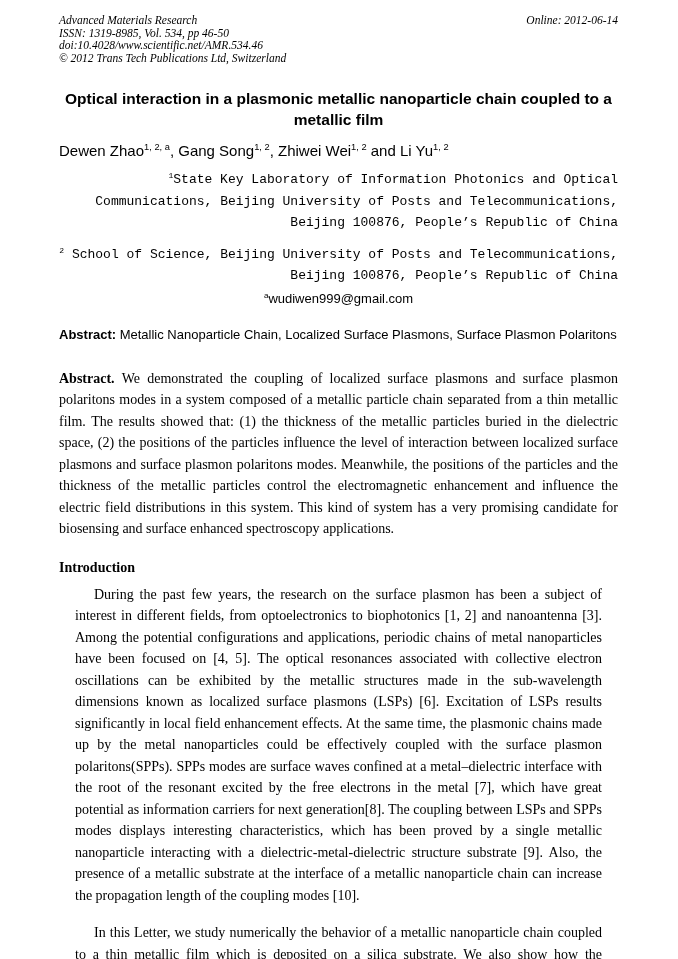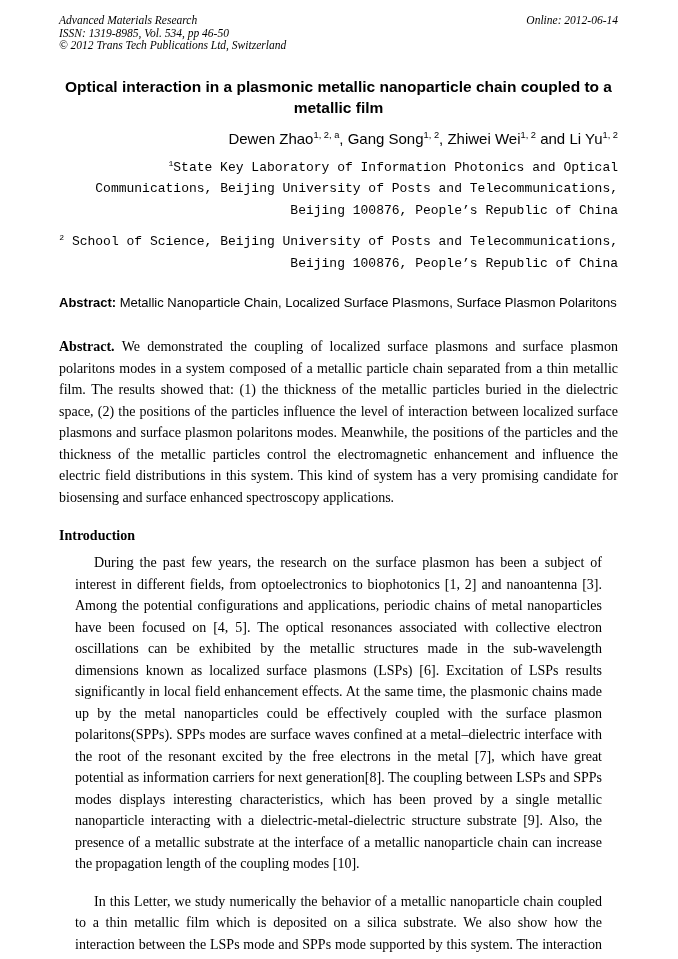--- a/index.html
+++ b/index.html
@@ -37,21 +37,21 @@
     font-family: "Liberation Sans", sans-serif;
     font-weight: bold;
     font-size: 15.5px;
     line-height: 21px;
     text-align: center;
     margin: 24px 0 0 0;
   }
   .authors {
     font-family: "Liberation Sans", sans-serif;
     font-size: 15px;
-    text-align: right;
+    text-align: left;
     margin-top: 12px;
   }
   .authors sup, .affil sup, .email sup {
     font-size: 0.62em;
     line-height: 0;
   }
   .affil {
     font-family: Liberation Mono, monospace;
     font-size: 13px;
     line-height: 21.5px;
@@ -99,32 +99,34 @@
 <body>
 
 <div class="page">
 
   <header class="pub-header">
     <div class="row1">
       <span>Advanced Materials Research</span>
       <span>Online: 2012-06-14</span>
     </div>
     <div>ISSN: 1319-8985, Vol. 534, pp 46-50</div>
+    <div>doi:10.4028/www.scientific.net/AMR.534.46</div>
     <div>© 2012 Trans Tech Publications Ltd, Switzerland</div>
   </header>
 
   <h1 class="title">Optical interaction in a plasmonic metallic nanoparticle chain coupled to a metallic film</h1>
 
   <div class="authors">
     <span>Dewen Zhao</span><sup>1, 2, a</sup><span>, </span><span>Gang Song</span><sup>1, 2</sup><span>, </span><span>Zhiwei Wei</span><sup>1, 2</sup><span> and </span><span>Li Yu</span><sup>1, 2</sup>
   </div>
 
   <div class="affil-wrap">
     <div class="affil"><sup>1</sup><span>State Key Laboratory of Information Photonics and Optical Communications, Beijing University of Posts and Telecommunications, Beijing 100876, People’s Republic of China</span></div>
     <div class="affil"><sup>2</sup><span> School of Science, Beijing University of Posts and Telecommunications, Beijing 100876, People’s Republic of China</span></div>
+    <div class="email"><sup>a</sup><span>wudiwen999@gmail.com</span></div>
   </div>
 
   <div class="keywords">
     <span class="kw-label">Abstract:</span><span> Metallic Nanoparticle Chain, Localized Surface Plasmons, Surface Plasmon Polaritons</span>
   </div>
 
   <p class="body-text abstract">
     <span class="abs-label">Abstract.</span><span> We demonstrated the coupling of localized surface plasmons and surface plasmon polaritons modes in a system composed of a metallic particle chain separated from a thin metallic film. The results showed that: (1) the thickness of the metallic particles buried in the dielectric space, (2) the positions of the particles influence the level of interaction between localized surface plasmons and surface plasmon polaritons modes. Meanwhile, the positions of the particles and the thickness of the metallic particles control the electromagnetic enhancement and influence the electric field distributions in this system. This kind of system has a very promising candidate for biosensing and surface enhanced spectroscopy applications.</span>
   </p>
 

